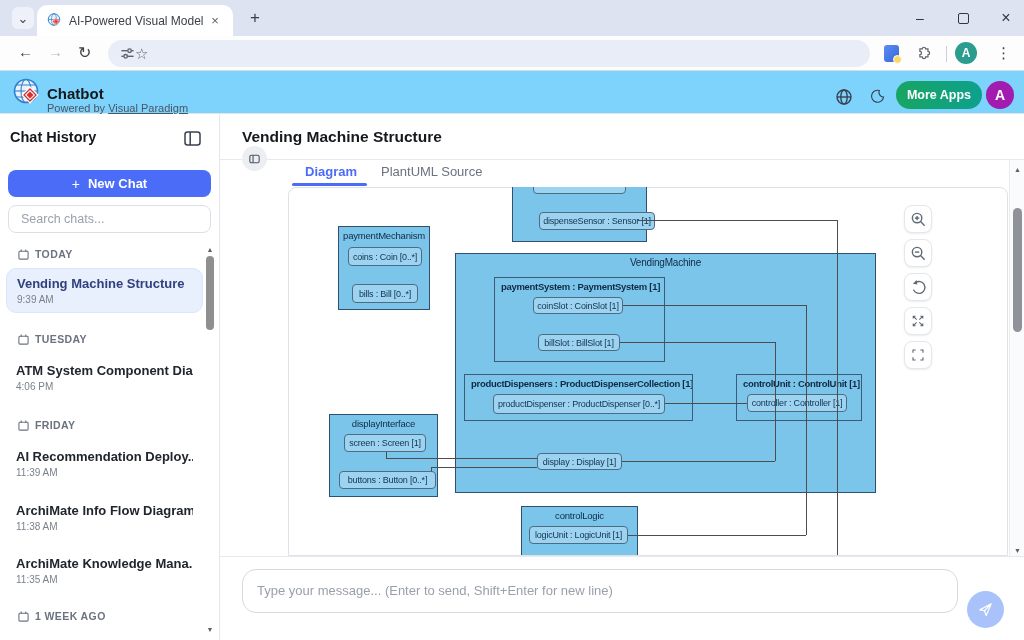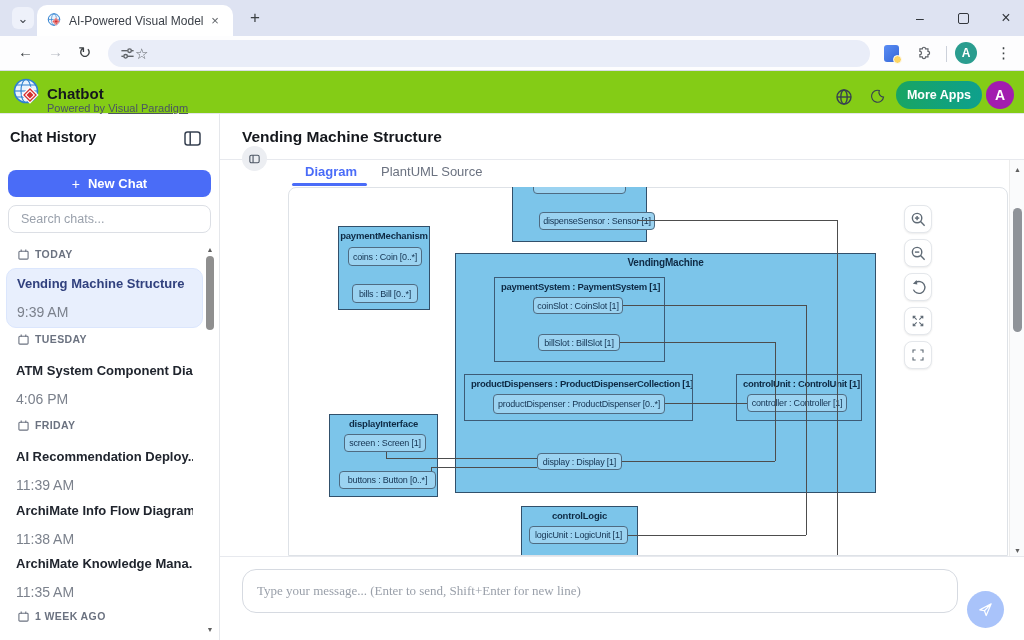--- a/index.html
+++ b/index.html
@@ -30,21 +30,21 @@
   .pw-icon{position:absolute;left:884px;top:45px;width:15px;height:17px;border-radius:3px;
     background:linear-gradient(135deg,#5a8df5,#3567d6)}
   .pw-icon .dot{position:absolute;right:-3px;bottom:-2px;width:9px;height:9px;border-radius:50%;
     background:#fdd663;border:1.5px solid #fdfdfe}
   .bsep{position:absolute;left:946px;top:46px;width:1px;height:16px;background:#ccd1da}
   .bavatar{position:absolute;left:955px;top:42px;width:22px;height:22px;border-radius:50%;background:#2a9d8f;
     color:#fff;font-size:12px;font-weight:bold;display:flex;align-items:center;justify-content:center}
   .kebab{position:absolute;left:996px;top:44px;font-size:15px;color:#3c4043;letter-spacing:0}
 
   
-  .appheader{position:absolute;left:0;top:71px;width:1024px;height:43px;background:#84cc16;border-bottom:1px solid #e3e6ea}
+  .appheader{position:absolute;left:0;top:71px;width:1024px;height:43px;background:#7dd3fc;border-bottom:1px solid #e3e6ea}
   .app-title{position:absolute;left:47px;top:14px;font-size:15px;font-weight:bold;color:#15181d}
   .powered{position:absolute;left:47px;top:31px;font-size:11px;color:#4b5563}
   .powered a{color:#4b5563;text-decoration:underline}
   .hdr-ic{position:absolute;top:17px}
   .more-apps{position:absolute;left:896px;top:10px;width:86px;height:28px;border-radius:14px;
     background:linear-gradient(90deg,#18a563,#0ea08d);color:#fff;font-size:12.5px;font-weight:bold;
     display:flex;align-items:center;justify-content:center}
   .app-avatar{position:absolute;left:986px;top:10px;width:28px;height:28px;border-radius:50%;background:#a21caf;
     color:#fff;font-size:14px;font-weight:bold;display:flex;align-items:center;justify-content:center}
 
@@ -57,56 +57,56 @@
   .new-chat .pl{font-size:14px;font-weight:normal}
   .sb-search{position:absolute;left:8px;top:91px;width:203px;height:28px;border:1px solid #dcdfe5;border-radius:8px;
     font-family:"Liberation Sans",sans-serif;font-size:12.5px;color:#374151;padding:0 12px;outline:none;background:#fff}
   .sb-search::placeholder{color:#9aa1ac}
   .sec{position:absolute;left:18px;display:flex;align-items:center;gap:6px;font-size:10.5px;font-weight:bold;
     color:#6b7280;letter-spacing:.4px}
   .chat-item{position:absolute;left:6px;width:197px;padding:7px 10px;border-radius:10px}
   .chat-item.sel{background:#e8effd;border:1px solid #dbe6fd}
   .chat-item .ct{font-size:13px;font-weight:bold;color:#20252e;white-space:nowrap;overflow:hidden}
   .chat-item.sel .ct{color:#31417e}
-  .chat-item .tm{font-size:14px;color:#7b818c;margin-top:13px}
+  .chat-item .tm{font-size:10px;color:#7b818c;margin-top:3px}
   .sb-scroll-up,.sb-scroll-dn{position:absolute;left:204px;width:12px;font-size:7px;color:#606060;text-align:center}
   .sb-thumb{position:absolute;left:206px;width:8px;border-radius:4px;background:#8f8f8f}
 
   
   .main-title{position:absolute;left:242px;top:128px;font-size:15.5px;font-weight:bold;color:#15181d}
   .main-hdr-line{position:absolute;left:220px;top:159px;width:804px;height:1px;background:#e7e9ee}
   .collapse-btn{position:absolute;left:242px;top:146px;width:25px;height:25px;border-radius:50%;background:#eceef2;
     display:flex;align-items:center;justify-content:center;z-index:3}
   .tab-lbl{position:absolute;top:164px;font-size:13px}
   .tab-active{color:#4a6cf8;font-weight:bold}
   .tab-idle{color:#6b7280}
   .tab-underline{position:absolute;left:292px;top:183px;width:75px;height:3px;background:#4a6cf8;border-radius:2px}
   .card{position:absolute;left:288px;top:187px;width:720px;height:369px;background:#fff;border:1px solid #dee2e7;border-radius:8px 8px 0 0}
   .dgm{position:absolute;left:288px;top:187px;width:719px;height:368px;overflow:hidden}
 
   
   .dbox{position:absolute;background:#7cc5ea;border:1px solid #31506b}
-  .dctitle{font-size:9.5px;font-weight:bold;color:#0e2a44;text-align:center;padding-top:3px;letter-spacing:-.2px;white-space:nowrap;overflow:hidden}
+  .dctitle{font-size:9.5px;font-weight:normal;color:#0e2a44;text-align:center;padding-top:3px;letter-spacing:-.2px;white-space:nowrap;overflow:hidden}
   .dgroup{position:absolute;border:1px solid #3d5b76}
   .dgtitle{font-size:9.5px;font-weight:bold;color:#0e2a44;padding:3px 6px;letter-spacing:-.3px;white-space:nowrap;overflow:hidden}
   .dleaf{position:absolute;background:#9bd3f1;border:1px solid #4e6b82;border-radius:4px;font-size:9px;color:#143250;
     display:flex;align-items:center;justify-content:center;white-space:nowrap;overflow:hidden;letter-spacing:-.2px}
   .hl,.vl{position:absolute;background:#4d4d4d}
   .hl{height:1px}.vl{width:1px}
 
   .dg-btn{position:absolute;left:904px;width:28px;height:28px;background:#fff;border:1px solid #e4e7eb;border-radius:8px;
     box-shadow:0 1px 2px rgba(0,0,0,.08);display:flex;align-items:center;justify-content:center}
   .m-scroll{position:absolute;left:1009px;top:160px;width:15px;height:400px;background:#fafbfc;border-left:1px solid #ececec}
   .m-arrow{position:absolute;left:0;width:15px;font-size:7px;color:#606060;text-align:center}
   .m-thumb{position:absolute;left:2.5px;top:48px;width:9px;height:124px;border-radius:5px;background:#8f9399}
 
   
   .composer{position:absolute;left:220px;top:556px;width:804px;height:84px;background:#fff;border-top:1px solid #e7e9ee}
   .composer textarea{position:absolute;left:22px;top:12px;width:716px;height:44px;border:1px solid #d6dae1;border-radius:14px;
-    resize:none;outline:none;font-family:Liberation Serif, serif;font-size:13px;color:#333;padding:13px 14px;background:#fff}
+    resize:none;outline:none;font-family:Liberation Sans, sans-serif;font-size:13px;color:#333;padding:13px 14px;background:#fff}
   .composer textarea::placeholder{color:#9aa0aa}
   .send-btn{position:absolute;left:747px;top:34px;width:37px;height:37px;border-radius:50%;background:#a9c3fa;
     display:flex;align-items:center;justify-content:center}
 </style>
 </head>
 <body>
 
 <div id="screen">
 
   <div class="tabstrip">

